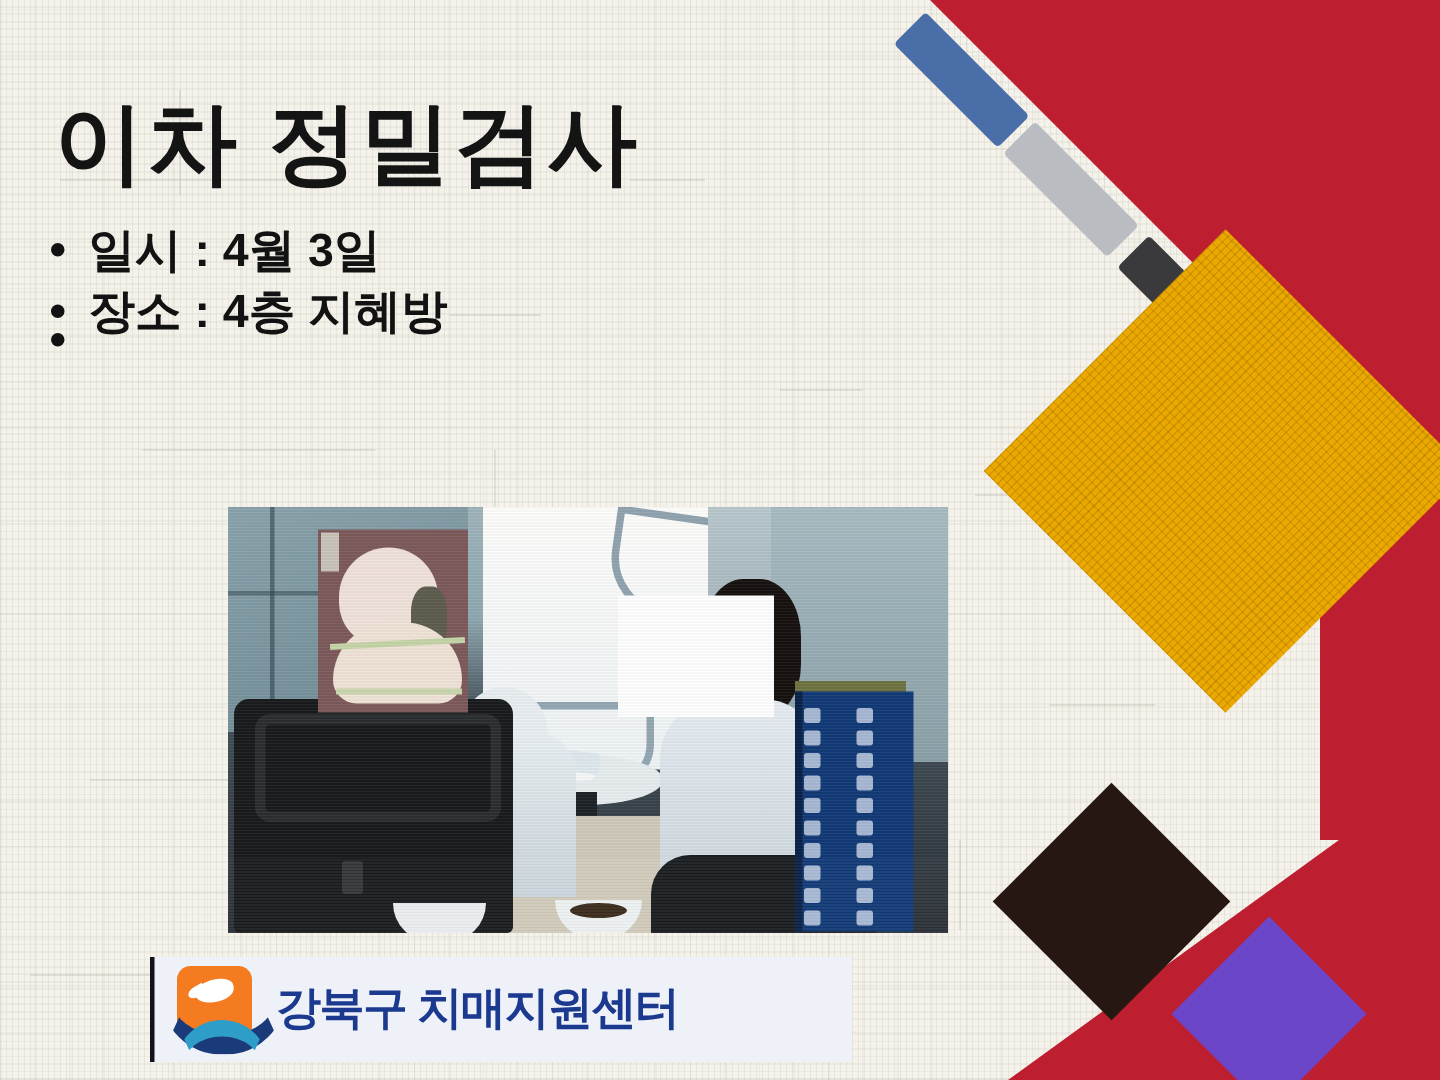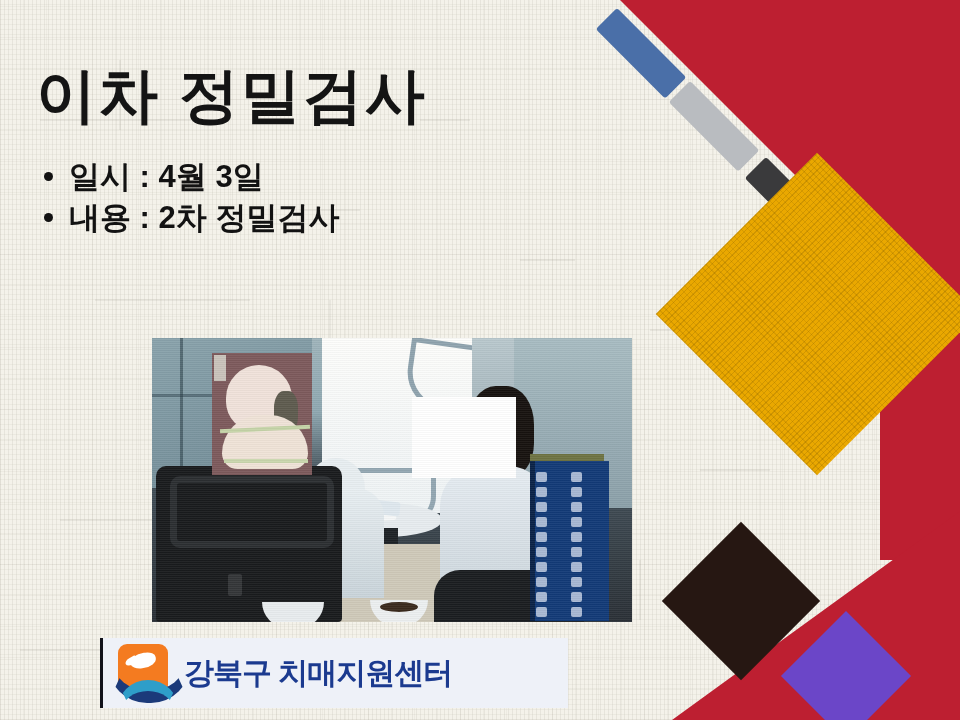--- a/index.html
+++ b/index.html
@@ -60,21 +60,21 @@
     mix-blend-mode:multiply;
   }
   
   .title{
     position:absolute;left:36px;top:28px;
     font-size:60px;font-weight:700;color:#141414;
     letter-spacing:2px;line-height:1.05;white-space:pre;margin-top:36px;
   }
   .bullets{
     position:absolute;left:28px;top:140px;width:560px;
-    margin:16px;padding:0;list-style:none;
+    margin:6px;padding:0;list-style:none;
   }
   .bullets li{
     display:flex;align-items:baseline;gap:16px;
     font-size:31px;font-weight:700;color:#121212;
     line-height:1.33;white-space:pre;
   }
   .bullets .dot{
     display:inline-block;width:9px;height:9px;border-radius:50%;
     background:#121212;flex:0 0 auto;transform:translateY(-6px);
   }
@@ -327,21 +327,24 @@
 
   <div class="title">이차 정밀검사</div>
 
   <ul class="bullets">
     <li>
       <span class="dot"></span>
       <span>일시 : 4월 3일</span>
     </li>
     <li>
       <span class="dot"></span>
-      <span>내용 : 2차 정밀검사</span>
+      <span>장소 : 4층 지혜방</span>
+    </li>
+    <li>
+      <span class="dot"></span>
     </li>
   </ul>
 
   <div class="photo">
     <div class="photo-bg"></div>
     <div class="wall-left">
       <div class="wall-line-v"></div>
       <div class="wall-line-h"></div>
     </div>
     <div class="window"></div>

